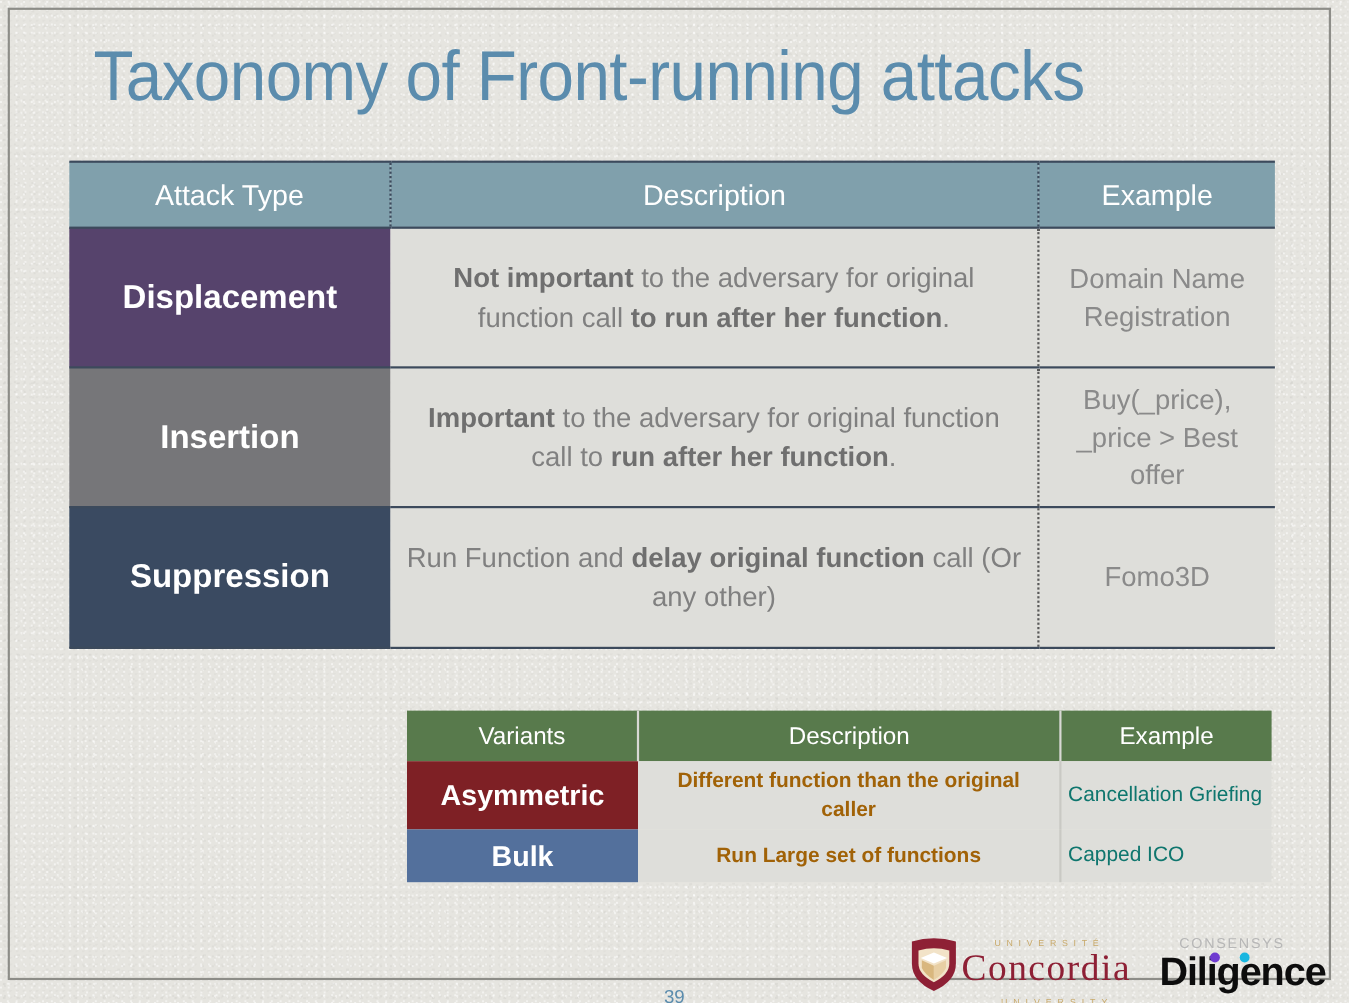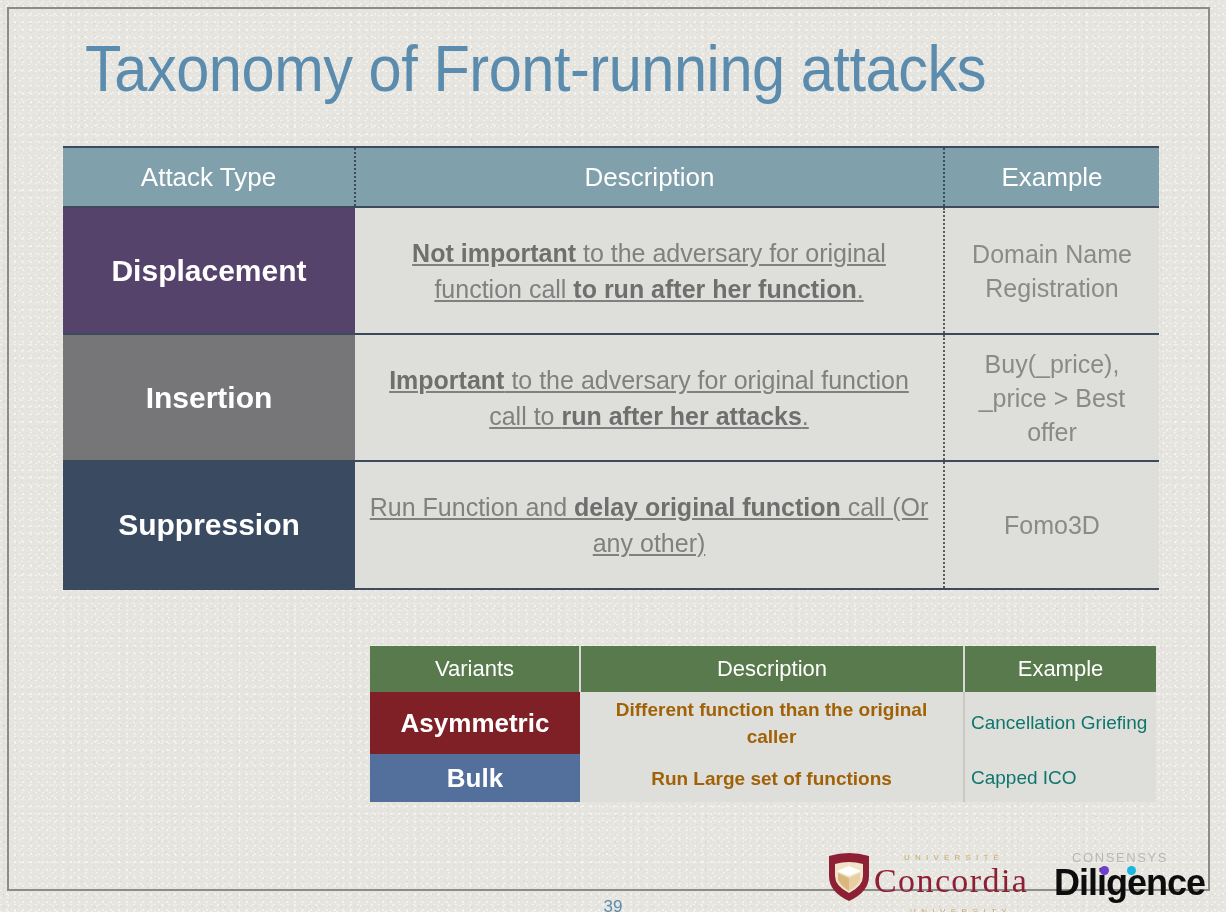--- a/index.html
+++ b/index.html
@@ -85,21 +85,20 @@
   .mt-desc {
     background: #dededa;
     color: #808080;
     font-size: 25px;
     line-height: 36px;
     text-align: center;
     vertical-align: middle;
     padding: 6px 14px !important;
     border-top: 2px solid #3c4a5c;
     border-bottom: 2px solid #3c4a5c;
-    text-decoration: underline;
   }
   .mt-desc b { color: #6f6f6f; font-weight: bold; }
 
   .mt-ex {
     background: #dededa;
     color: #8a8a8a;
     font-size: 25px;
     line-height: 34px;
     vertical-align: middle;
     padding: 6px 10px !important;
@@ -243,21 +242,21 @@
       <tr class="r1">
         <td class="mt-label c-purple">Displacement</td>
         <td class="mt-desc">
           <span><b>Not important</b></span><span> to the adversary for original function call </span><span><b>to run after her function</b></span><span>.</span>
         </td>
         <td class="mt-ex ex-left">Domain Name Registration</td>
       </tr>
       <tr class="r2">
         <td class="mt-label c-gray">Insertion</td>
         <td class="mt-desc">
-          <span><b>Important</b></span><span> to the adversary for original function call to </span><span><b>run after her attacks</b></span><span>.</span>
+          <span><b>Important</b></span><span> to the adversary for original function call to </span><span><b>run after her function</b></span><span>.</span>
         </td>
         <td class="mt-ex ex-center">Buy(_price), _price &gt; Best offer</td>
       </tr>
       <tr class="r3">
         <td class="mt-label c-navy">Suppression</td>
         <td class="mt-desc">
           <span>Run Function and </span><span><b>delay original function</b></span><span> call (Or any other)</span>
         </td>
         <td class="mt-ex ex-center">Fomo3D</td>
       </tr>

